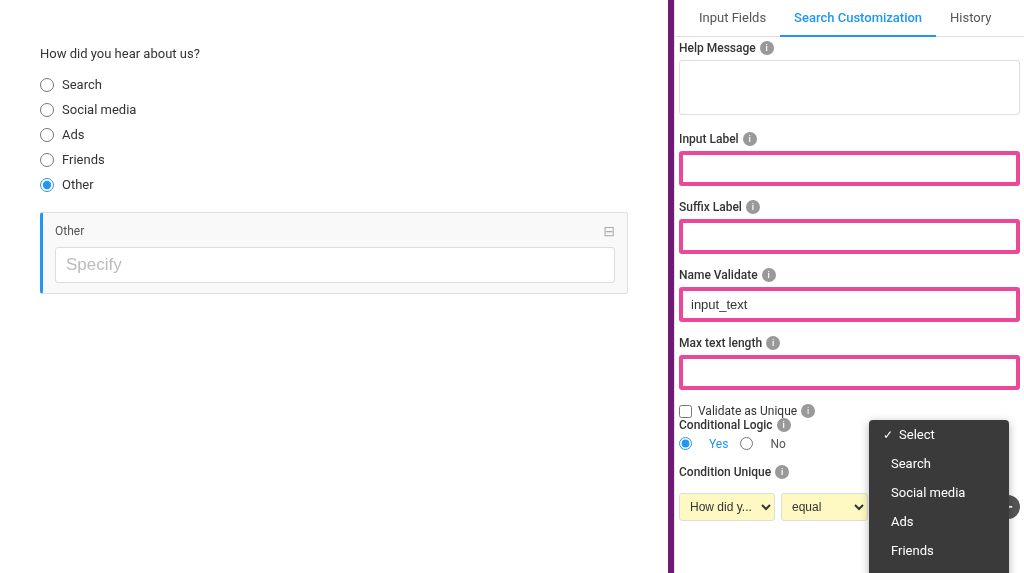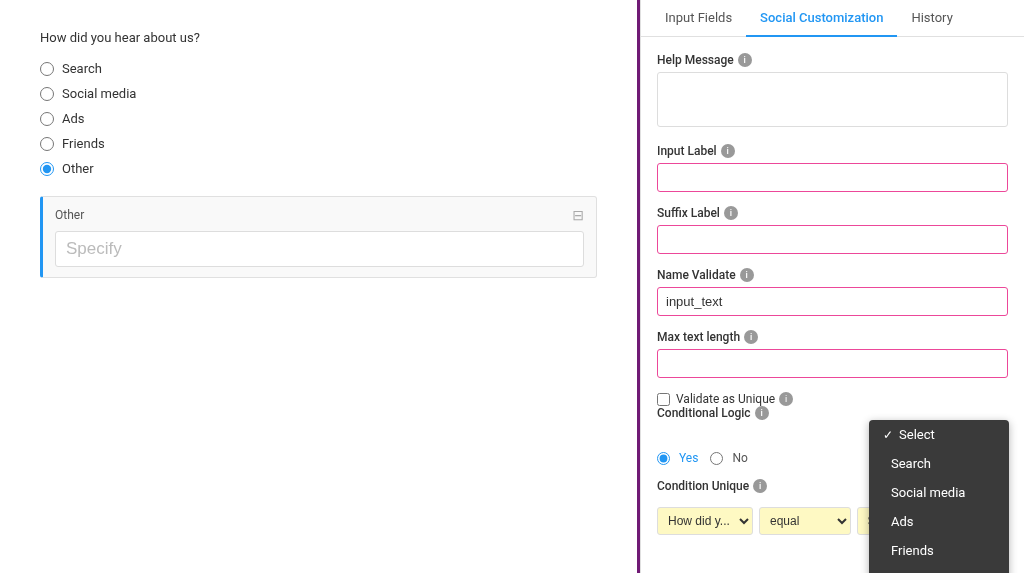--- a/index.html
+++ b/index.html
@@ -10,22 +10,22 @@
       display: flex;
       width: 1024px;
       height: 573px;
       overflow: hidden;
     }
 
     
     .left-panel {
       flex: 1;
       background: #fff;
-      padding: 30px 40px;
-      border-right: 3px solid #701a75;
+      padding: 46px 40px;
+      border-right: 6px solid #701a75;
     }
 
     .question-label {
       font-size: 13px;
       color: #333;
       margin-bottom: 16px;
     }
 
     .radio-group {
       display: flex;
@@ -98,21 +98,21 @@
       border: none;
       border-radius: 4px;
       padding: 10px 20px;
       font-size: 14px;
       font-weight: 600;
       cursor: pointer;
     }
 
     
     .right-panel {
-      width: 384px;
+      width: 350px;
       background: #fff;
       display: flex;
       flex-direction: column;
       border-left: 1px solid #e0e0e0;
     }
 
     .tabs {
       display: flex;
       border-bottom: 1px solid #e0e0e0;
       padding: 0 10px;
@@ -129,21 +129,21 @@
 
     .tab.active {
       color: #2196F3;
       border-bottom: 2px solid #2196F3;
       font-weight: 500;
     }
 
     .panel-content {
       flex: 1;
       overflow-y: auto;
-      padding: 16px;
+      padding: 4px;
     }
 
     .field-group {
       margin-bottom: 14px;
     }
 
     .field-label {
       font-size: 12px;
       color: #333;
       margin-bottom: 5px;
@@ -161,21 +161,21 @@
       color: #fff;
       font-size: 9px;
       display: inline-flex;
       align-items: center;
       justify-content: center;
       cursor: pointer;
     }
 
     .field-input {
       width: 100%;
-      border: 1px solid #ec4899;
+      border: 4px solid #ec4899;
       border-radius: 3px;
       padding: 6px 8px;
       font-size: 13px;
       color: #333;
       outline: none;
     }
 
     .field-textarea {
       width: 100%;
       border: 1px solid #ddd;
@@ -209,26 +209,25 @@
 
     .toggle-group {
       display: flex;
       align-items: center;
       gap: 12px;
       margin-top: 4px;
     }
 
     .toggle-option {
       display: flex;
-      align-items: flex-end;
-      gap: 9px;
+      align-items: flex-start;
+      gap: 17px;
       font-size: 12px;
       color: #555;
       cursor: pointer;
-      margin-top: 26px;
     }
 
     .toggle-option input[type="radio"] {
       width: 13px;
       height: 13px;
       accent-color: #2196F3;
     }
 
     .toggle-option.active-label {
       color: #2196F3;
@@ -346,21 +345,21 @@
       <span class="other-box-icon">⊟</span>
     </div>
     <input type="text" class="other-box-input" placeholder="Specify" style="">
   </div>
 
 </div>
 
 <div class="right-panel">
   <div class="tabs">
     <div class="tab">Input Fields</div>
-    <div class="tab active">Social Customization</div>
+    <div class="tab active">Search Customization</div>
     <div class="tab">History</div>
   </div>
 
   <div class="panel-content">
 
     <div class="field-group">
       <div class="field-label">
         <span>Help Message</span>
         <span class="info-icon">i</span>
       </div>

